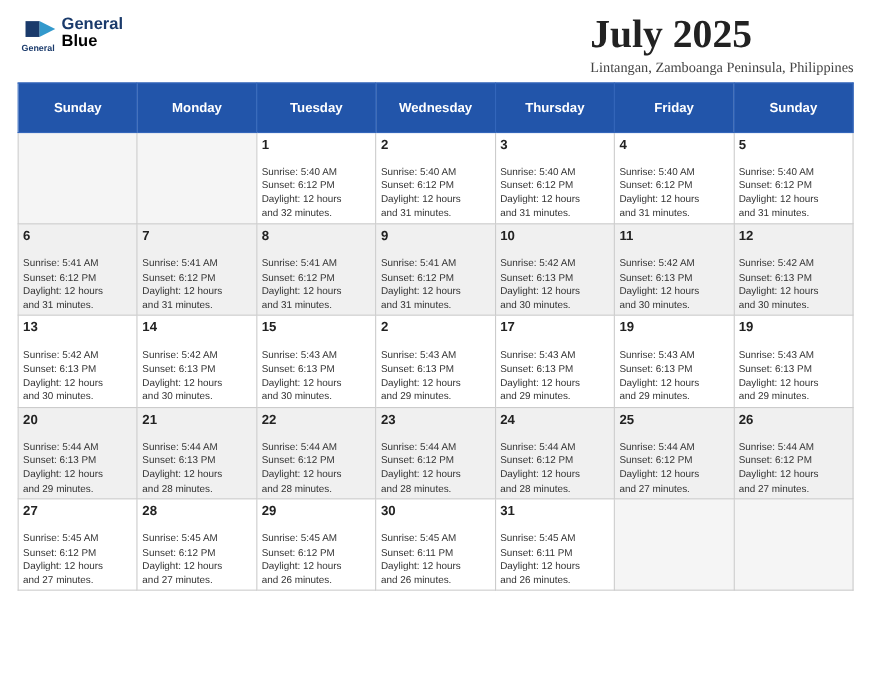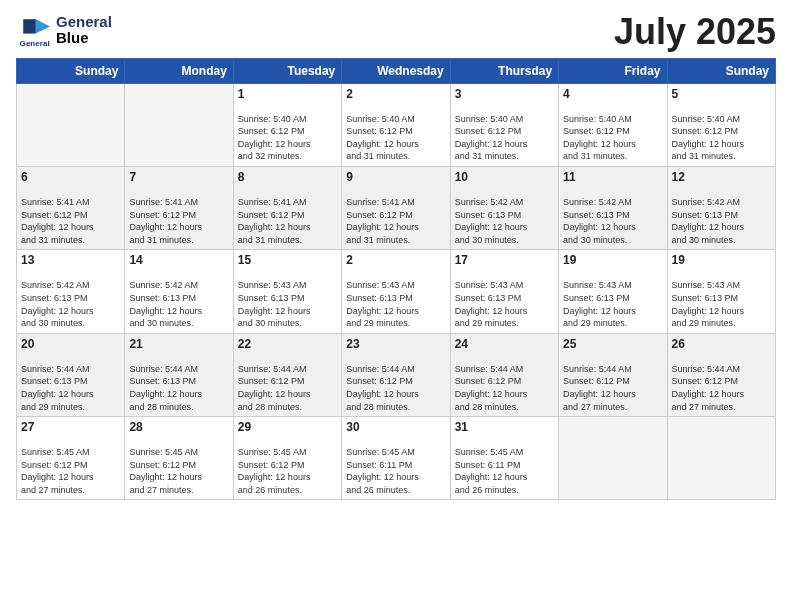--- a/index.html
+++ b/index.html
@@ -32,20 +32,21 @@
       font-weight: bold;
       color: #1a3a6b;
       line-height: 1.1;
     }
     .logo-icon {
       width: 36px;
       height: 36px;
     }
     .title-block {
       text-align: left;
+      font-family: Liberation Serif, serif;
     }
     .month-title {
       font-size: 36px;
       font-weight: bold;
       color: #222;
       line-height: 1.1;
     }
     .location {
       font-size: 13px;
       color: #444;
@@ -54,22 +55,22 @@
     .calendar {
       width: 100%;
       border-collapse: collapse;
       margin-top: 6px;
     }
     .calendar th {
       background: #2255aa;
       color: #fff;
       font-size: 12px;
       font-weight: bold;
-      text-align: right;
-      padding: 5px 6px;
+      text-align: center;
+      padding: 15px 6px;
       border: 1px solid #3366bb;
     }
     .calendar td {
       vertical-align: top;
       border: 1px solid #ccc;
       width: calc(100% / 7);
       font-size: 9.5px;
       color: #333;
       padding: 3px 4px;
       height: 82px;
@@ -108,20 +109,21 @@
         <rect x="8" y="8" width="14" height="16" fill="#1a3a6b"></rect>
         <text x="4" y="38" font-size="9" font-family="Arial" font-weight="bold" fill="#1a3a6b">General</text>
       </svg>
       <div class="logo-text">
         <div>General</div>
         <div style="color:#000000">Blue</div>
       </div>
     </div>
     <div class="title-block">
       <div class="month-title">July 2025</div>
+      <div class="location">Lintangan, Zamboanga Peninsula, Philippines</div>
     </div>
   </div>
 
   <table class="calendar">
     <thead>
       <tr>
 
       <th>Sunday</th>
           <th>Monday</th>
           <th>Tuesday</th>

